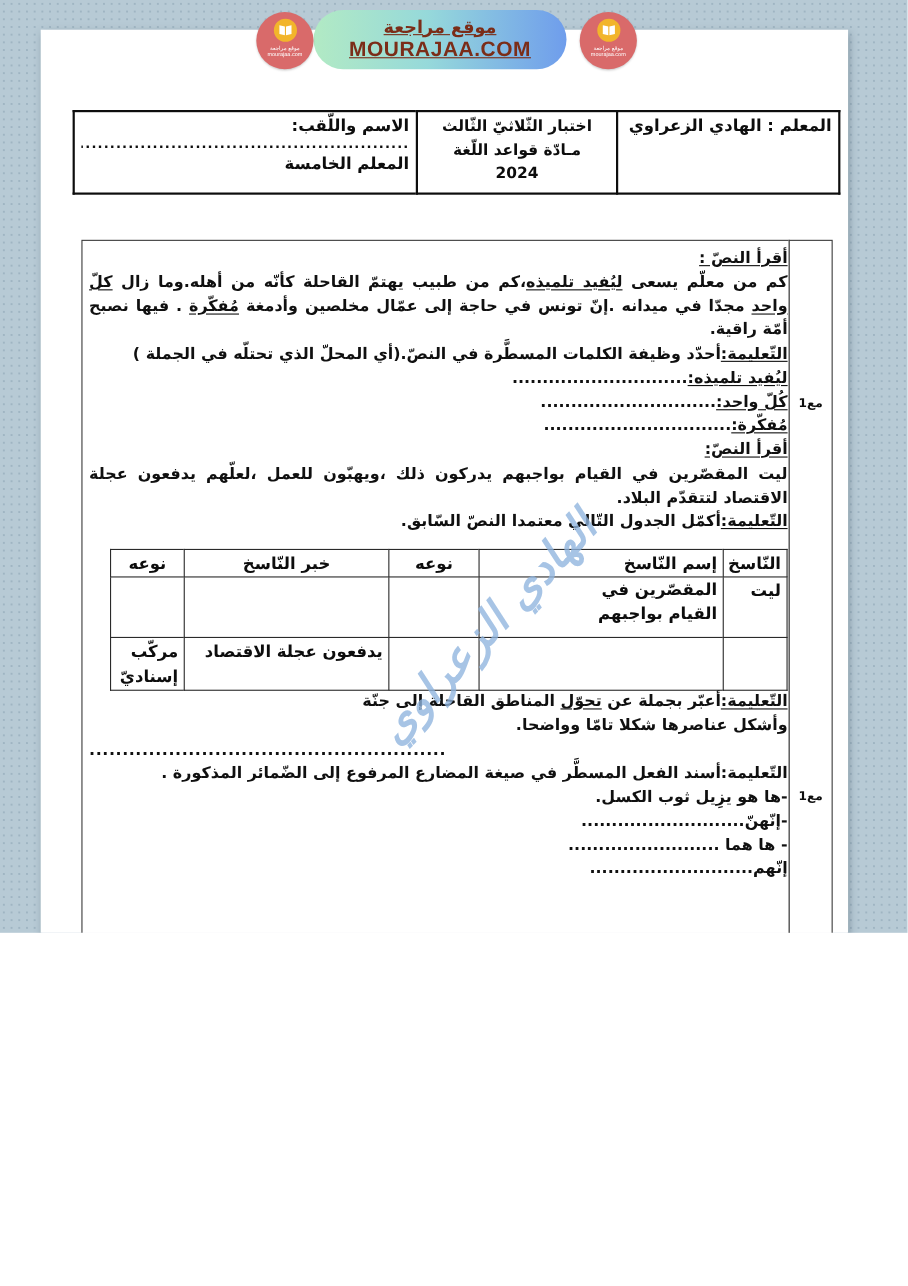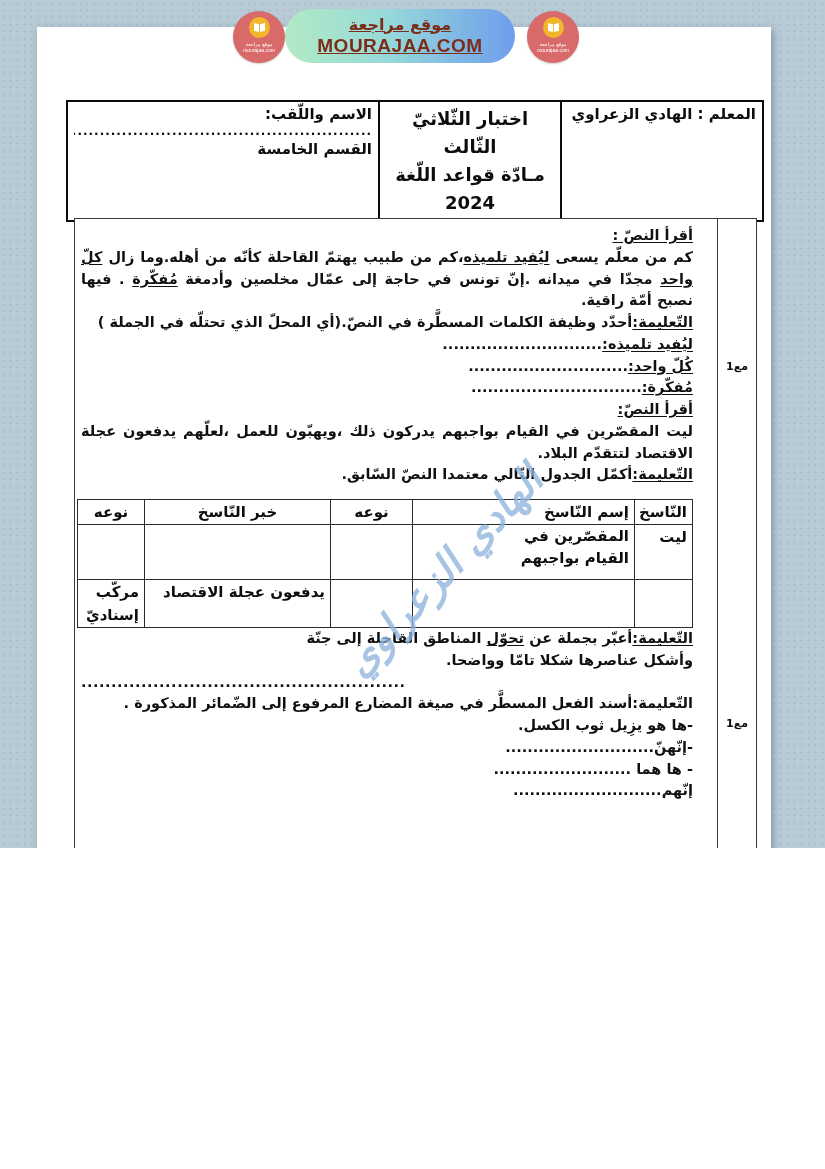--- a/index.html
+++ b/index.html
@@ -22,27 +22,27 @@
     display:flex;flex-direction:column;align-items:center;box-shadow:0 1px 2px rgba(0,0,0,.2);}
   .badge .yc{margin-top:6px;width:21px;height:21px;border-radius:50%;background:#f2b52b;
     display:flex;align-items:center;justify-content:center;}
   .badge .t1{font-size:5px;color:#ffffff;margin-top:3px;line-height:1.3;}
   .badge .t2{font-size:5px;color:#ffffff;line-height:1.1;font-family:"Liberation Sans","DejaVu Sans",sans-serif;}
   
   .info{position:absolute;left:66px;top:100px;width:698px;height:77px;direction:rtl;
     border-collapse:collapse;table-layout:fixed;}
   .info td{border:2px solid #0d0d0d;vertical-align:top;padding:3px 6px;font-weight:bold;color:#0d0d0d;}
   .info .c-teacher{width:188px;font-size:15px;text-align:right;}
-  .info .c-exam{width:168px;text-align:center;font-size:18px;line-height:1.55;}
+  .info .c-exam{width:168px;text-align:center;font-size:14px;line-height:1.55;}
   .info .c-name{font-size:15px;text-align:right;border-radius:19px;}
   .info .name-dots{display:block;font-size:12px;letter-spacing:1px;white-space:nowrap;overflow:hidden;line-height:1.4;}
   
   .frame{position:absolute;left:74px;top:218px;width:644px;height:869px;background:#fff;
     border:1.5px solid #3b3b3b;box-sizing:border-box;direction:rtl;text-align:right;
-    padding:6px 24px 0 6px;color:#101010;font-weight:bold;font-size:14.5px;line-height:1.5;overflow:hidden;}
+    padding:6px 1px 0 6px;color:#101010;font-weight:bold;font-size:14.5px;line-height:1.5;overflow:hidden;}
   .marks{position:absolute;left:717px;top:218px;width:40px;height:869px;background:#fff;
     border:1.5px solid #3b3b3b;box-sizing:border-box;}
   .mark{position:absolute;width:100%;text-align:center;font-size:11px;font-weight:bold;color:#0d0d0d;direction:rtl;}
   .u{text-decoration:underline;text-underline-offset:2px;}
   .frame p{margin:0;}
   .jst{text-align:justify;}
   .dots{letter-spacing:.5px;}
   .mt-task1{margin-top:26px;}
   .mt-a1{margin-top:17px;}
   .mt-a2{margin-top:29px;}
@@ -106,21 +106,21 @@
         <tr>
       <td class="c-teacher">المعلم : الهادي الزعراوي</td>
       <td class="c-exam">
         <span>اختبار الثّلاثيّ الثّالث</span><br>
         <span>مـادّة قواعد اللّغة</span><br>
         <span>2024</span>
       </td>
       <td class="c-name">
         <span>الاسم واللّقب:</span>
         <span class="name-dots">................................................................................</span>
-        <span>القسم الخامسة</span>
+        <span>المعلم الخامسة</span>
       </td>
     </tr>
   </tbody>
     </table>
 
   <div class="frame">
 
     <p><span class="u">أقرأ النصّ :</span></p>
     <p class="jst"><span>كم من معلّم يسعى </span><span class="u">ليُفيد تلميذه</span><span>،كم من طبيب يهتمّ القاحلة كأنّه من أهله.وما زال </span><span class="u">كلّ واحد</span><span> مجدّا في ميدانه .إنّ تونس في حاجة إلى عمّال مخلصين وأدمغة </span><span class="u">مُفكّرة</span><span> . فيها نصبح أمّة راقية.</span></p>
 

